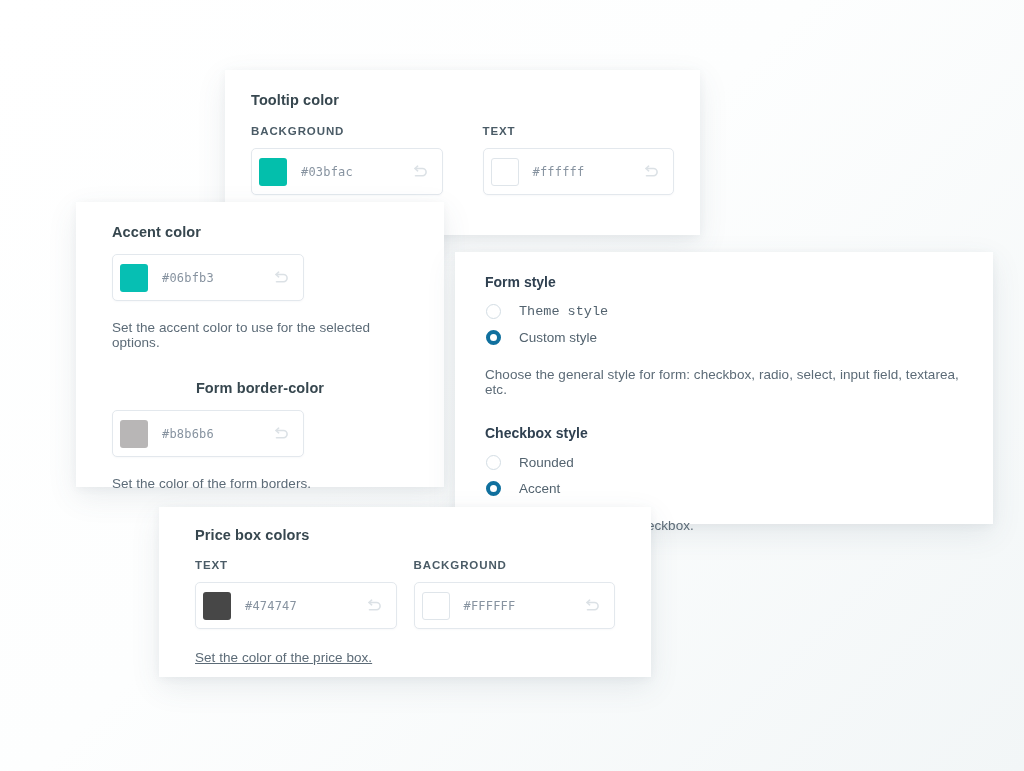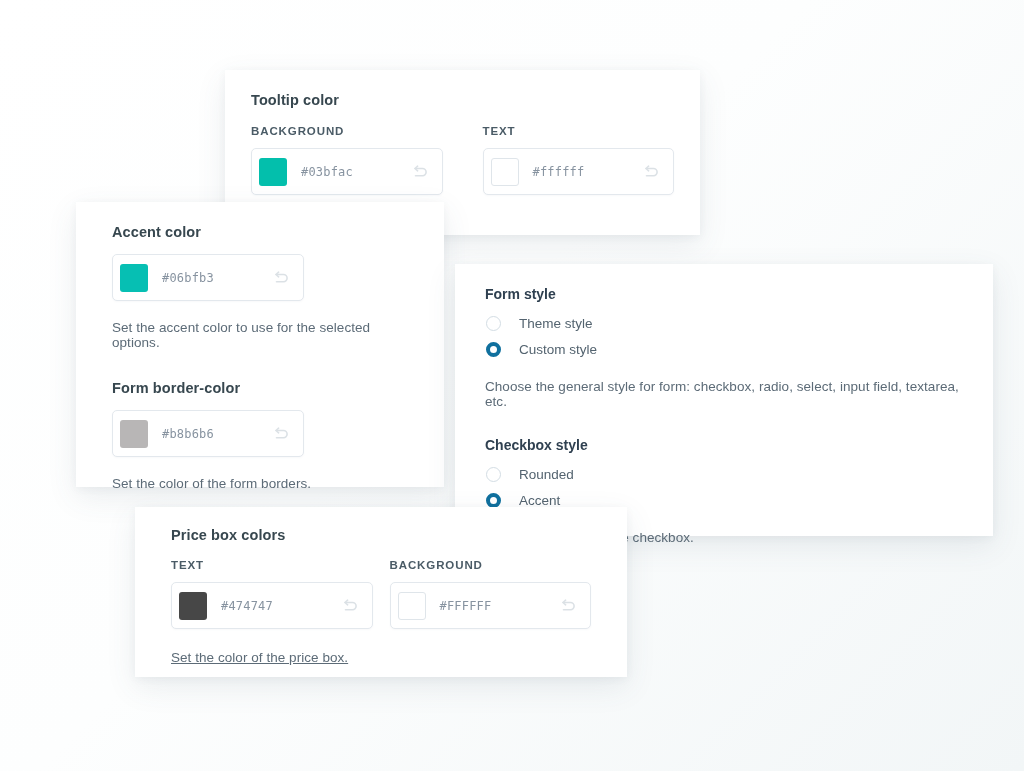--- a/index.html
+++ b/index.html
@@ -18,22 +18,22 @@
   
   .card {
     position: absolute;
     background: #ffffff;
     box-shadow: 0 10px 28px rgba(65,90,110,0.10),
                 0 2px 8px rgba(65,90,110,0.06);
   }
 
   #card-tooltip   { left: 225px; top: 70px;  width: 475px; height: 165px; z-index: 1; }
   #card-accent    { left: 76px;  top: 202px; width: 368px; height: 285px; z-index: 2; }
-  #card-formstyle { left: 455px; top: 264px; width: 538px; height: 272px; z-index: 3; }
-  #card-pricebox  { left: 135px; top: 507px; width: 492px; height: 170px; z-index: 4; }
+  #card-formstyle { left: 455px; top: 252px; width: 538px; height: 272px; z-index: 3; }
+  #card-pricebox  { left: 159px; top: 507px; width: 492px; height: 170px; z-index: 4; }
 
   
   .card-title {
     font-size: 14.5px;
     font-weight: bold;
     color: #37474f;
     letter-spacing: 0.1px;
   }
 
   .field-label {
@@ -180,21 +180,21 @@
         <span class="reset-icon">
           <svg viewBox="0 0 20 20" width="20" height="20" fill="none" stroke="#b9c4cd" stroke-width="1.6" stroke-linecap="round" stroke-linejoin="round">
             <path d="M5 6.5 H12.5 a3.6 3.6 0 0 1 0 7.2 H5.5"></path>
             <path d="M7.6 4.2 L5 6.5 L7.6 8.8"></path>
           </svg>
         </span>
       </div>
 
       <div class="helper-text" style="margin-top: 19px;">Set the accent color to use for the selected options.</div>
 
-      <div class="card-title" style="margin-top: 30px;">Form border-color</div>
+      <div class="card-title" style="margin-top: 30px; text-align: center;">Form border-color</div>
 
       <div class="color-control" style="margin-top: 14px; width: 192px;">
         <span class="swatch" style="background:#b8b6b6;"></span>
         <span class="hex-value">#b8b6b6</span>
         <span class="reset-icon">
           <svg viewBox="0 0 20 20" width="20" height="20" fill="none" stroke="#b9c4cd" stroke-width="1.6" stroke-linecap="round" stroke-linejoin="round">
             <path d="M5 6.5 H12.5 a3.6 3.6 0 0 1 0 7.2 H5.5"></path>
             <path d="M7.6 4.2 L5 6.5 L7.6 8.8"></path>
           </svg>
         </span>
@@ -202,21 +202,21 @@
 
       <div class="helper-text" style="margin-top: 19px;">Set the color of the form borders.</div>
     </div>
   </div>
 
   <div class="card" id="card-formstyle">
     <div style="padding: 22px 30px;">
 
       <div class="section-heading">Form style</div>
 
-      <div class="radio-row" style="margin-top: 8px;">
+      <div class="radio-row" style="margin-top: 8px; font-family: Liberation Mono, monospace;">
         <span class="radio off"></span>
         <span class="radio-label">Theme style</span>
       </div>
 
       <div class="radio-row">
         <span class="radio on"></span>
         <span class="radio-label">Custom style</span>
       </div>
 
       <div class="helper-text" style="margin-top: 17px;">Choose the general style for form: checkbox, radio, select, input field, textarea, etc.</div>

